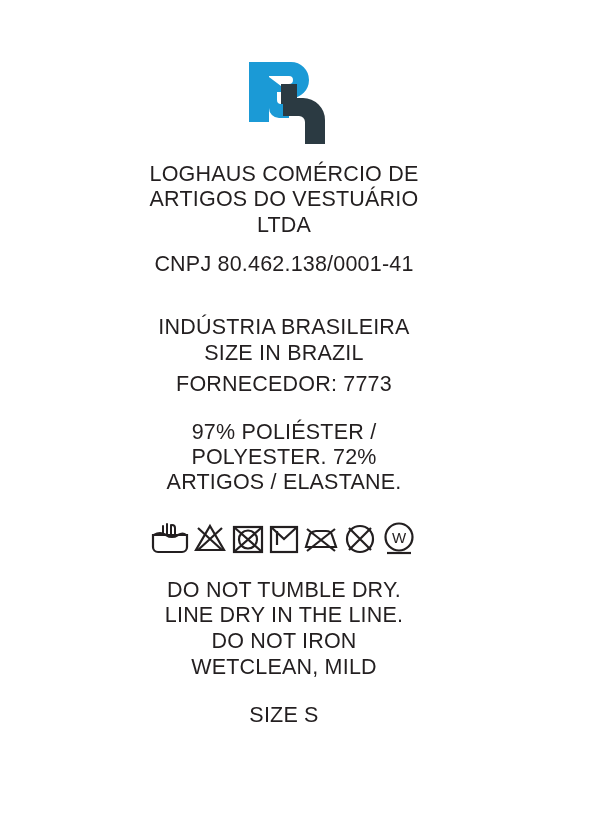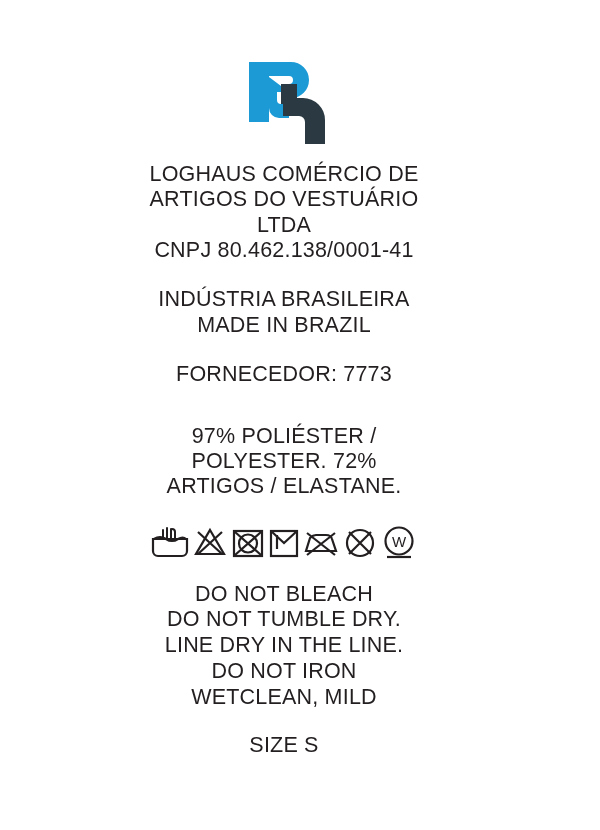--- a/index.html
+++ b/index.html
@@ -33,25 +33,25 @@
   .block {
     text-align: center;
     line-height: 1.18;
     font-size: 21.5px;
     letter-spacing: 0.2px;
   }
   .company {
     margin-top: 0;
     max-width: 330px;
   }
-  .cnpj { }
-  .origin { margin-top: 24px; }
-  .supplier { margin-top: 24px; }
+  .cnpj { margin-top: 14px; }
+  .origin { margin-top: 38px; }
+  .supplier { margin-top: 6px; }
   .composition {
-    margin-top: 36px;
+    margin-top: 22px;
     max-width: 300px;
   }
   
   .symbols {
     margin-top: 24px;
     display: flex;
     align-items: center;
     justify-content: center;
     gap: 2px;
   }
@@ -88,21 +88,21 @@
   <div class="block company">
     <span class="line">LOGHAUS COMÉRCIO DE</span>
     <span class="line">ARTIGOS DO VESTUÁRIO</span>
     <span class="line">LTDA</span>
   </div>
 
   <div class="block cnpj">CNPJ 80.462.138/0001-41</div>
 
   <div class="block origin">
     <span class="line">INDÚSTRIA BRASILEIRA</span>
-    <span class="line">MADE IN BRAZIL</span>
+    <span class="line">SIZE IN BRAZIL</span>
   </div>
 
   <div class="block supplier">FORNECEDOR: 7773</div>
 
   <div class="block composition">
     <span class="line">97% POLIÉSTER /</span>
     <span class="line">POLYESTER. 72%</span>
     <span class="line">ARTIGOS / ELASTANE.</span>
   </div>
 
@@ -162,21 +162,20 @@
       <svg width="38" height="38" viewBox="0 0 38 38">
         <circle cx="19" cy="17" r="13.5" fill="none" stroke="#231f20" stroke-width="2.2"></circle>
         <text x="19" y="23" text-anchor="middle" font-family="Liberation Sans, sans-serif" font-size="15" fill="#231f20">W</text>
         <path d="M7 33 h24" stroke="#231f20" stroke-width="2.2" fill="none"></path>
       </svg>
     </span>
 
   </div>
 
   <div class="block care">
-    <span class="line">DO NOT BLEACH</span>
     <span class="line">DO NOT TUMBLE DRY.</span>
     <span class="line">LINE DRY IN THE LINE.</span>
     <span class="line">DO NOT IRON</span>
     <span class="line">WETCLEAN, MILD</span>
   </div>
 
   <div class="block size">
     <span class="line">SIZE S</span>
   </div>
 

